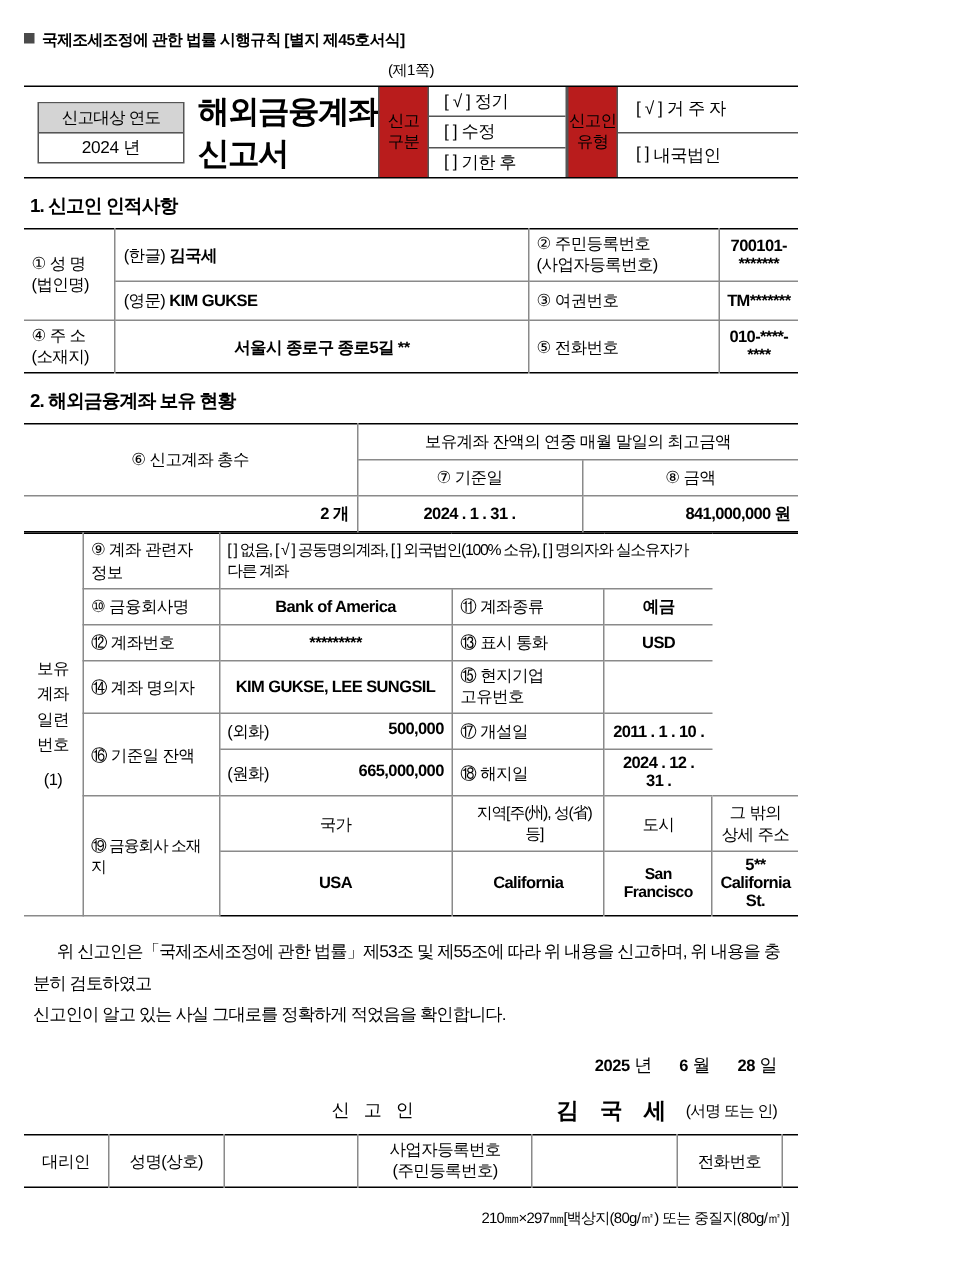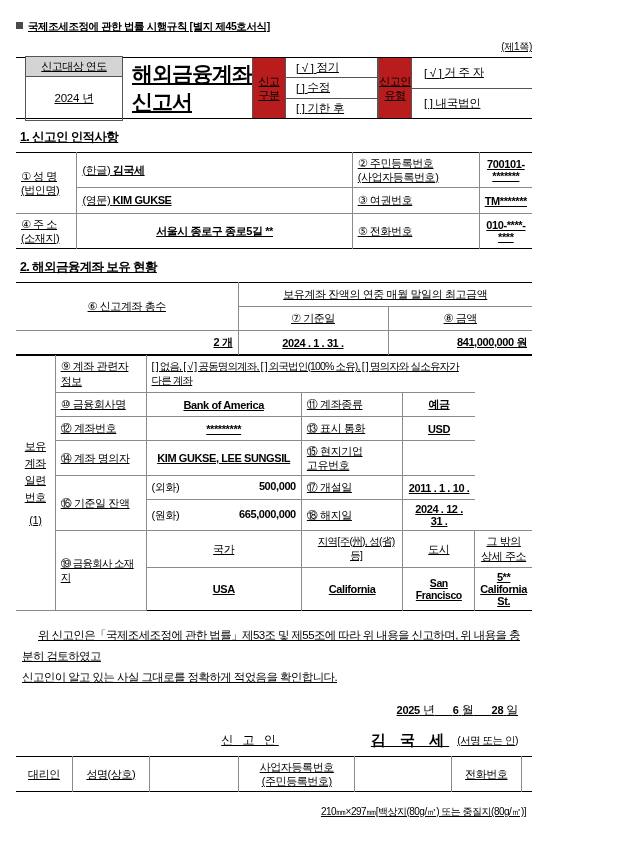--- a/index.html
+++ b/index.html
@@ -6,39 +6,39 @@
   html, body { margin: 0; padding: 0; }
   body {
     width: 640px;
     height: 841px;
     background: #ffffff;
     font-family: "Liberation Sans", "DejaVu Sans", sans-serif;
     color: #000000;
     font-size: 11px;
     overflow: hidden;
   }
-  .page { width: 548px; height: 841px; position: relative; padding: 0 16px; text-decoration: underline; }
+  .page { width: 548px; height: 841px; position: relative; padding: 0 16px; }
 
   
   .formref {
     font-size: 10.5px; font-weight: bold; letter-spacing: -0.4px;
     padding-top: 20px;
   }
   .formref .sq { display:inline-block; width:7px; height:7px; background:#4a4a4a; margin-right:5px; vertical-align: 1px;}
-  .pageno { text-align: right; font-size: 10px; margin-top: 6px; margin-bottom: 3px; letter-spacing:-0.3px;}
+  .pageno { text-align: center; font-size: 10px; margin-top: 6px; margin-bottom: 3px; letter-spacing:-0.3px;}
 
   
   .titlewrap {
     border-top: 1.6px solid #000; border-bottom: 1.6px solid #000;
     display: flex; align-items: stretch; height: 62px;
   }
   .yearbox { width: 116px; display:flex; flex-direction:column; justify-content:center; align-items:center; }
   .yearbox .inner { border:1px solid #555; width:98px; }
   .yearbox .lbl { background:#d4d4d4; text-align:center; font-size:11px; padding:2px 0; border-bottom:1px solid #555; letter-spacing:-0.5px;}
-  .yearbox .val { text-align:center; font-size:11.5px; padding:14px 0; letter-spacing:-0.2px;}
+  .yearbox .val { text-align:center; font-size:11.5px; padding:2px 0; letter-spacing:-0.2px;}
   .maintitle { flex:1; display:flex; align-items:center; justify-content:center;
     font-size:21px; font-weight:bold; letter-spacing:-1px; }
   .hcell { display:flex; align-items:center; justify-content:center; text-align:center;}
   .vlabel { width:34px; background:#b91c1c; border-left:1px solid #555; border-right:1px solid #555;
     font-size:11px; line-height:14px; letter-spacing:-0.5px; }
   .opts { border-right:1px solid #555; display:flex; flex-direction:column; }
   .opts.three { width:92px; }
   .opts.two { width:120px; }
   .opts.three > div { flex:1; display:flex; align-items:center; padding-left:10px; font-size:11.5px; letter-spacing:-0.3px;}
   .opts.three > div + div { border-top:1px solid #555; }

